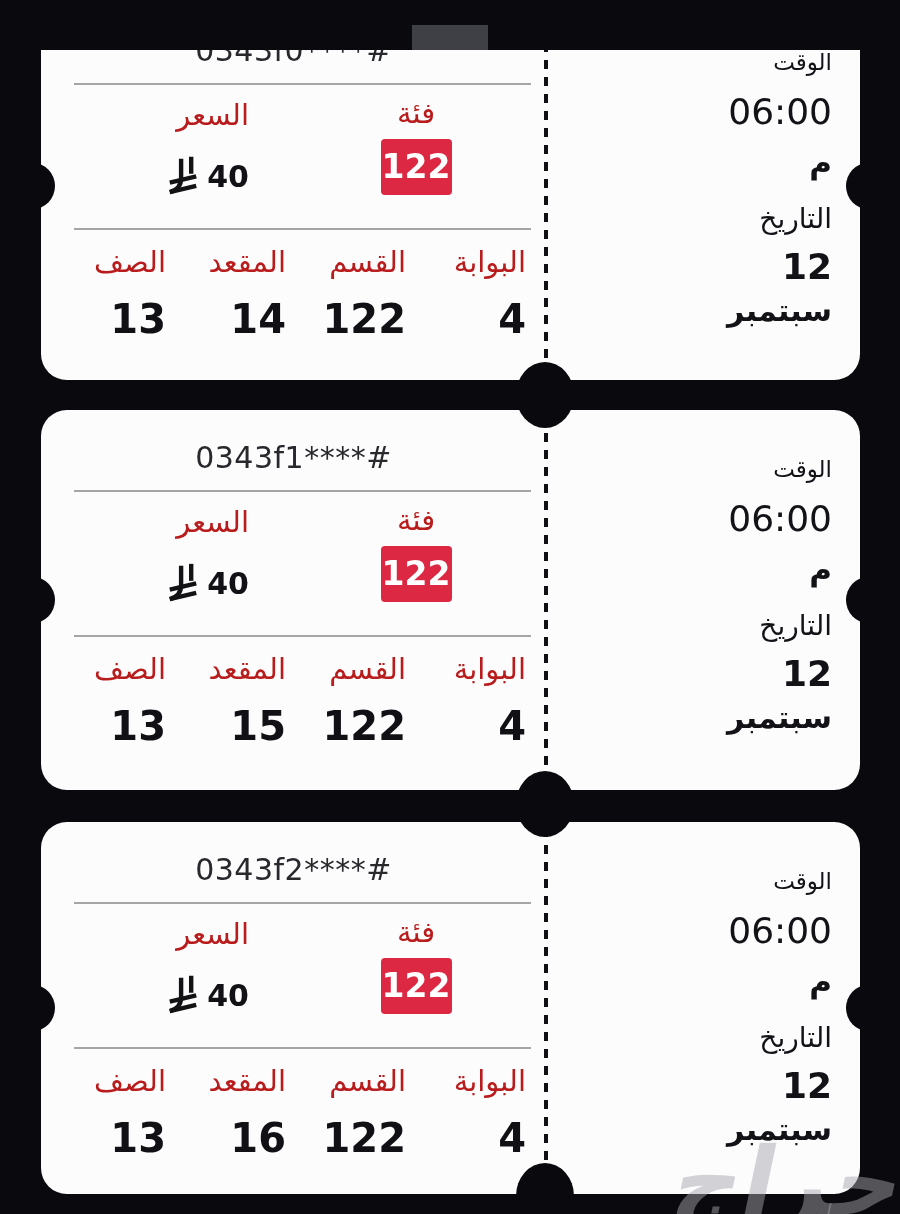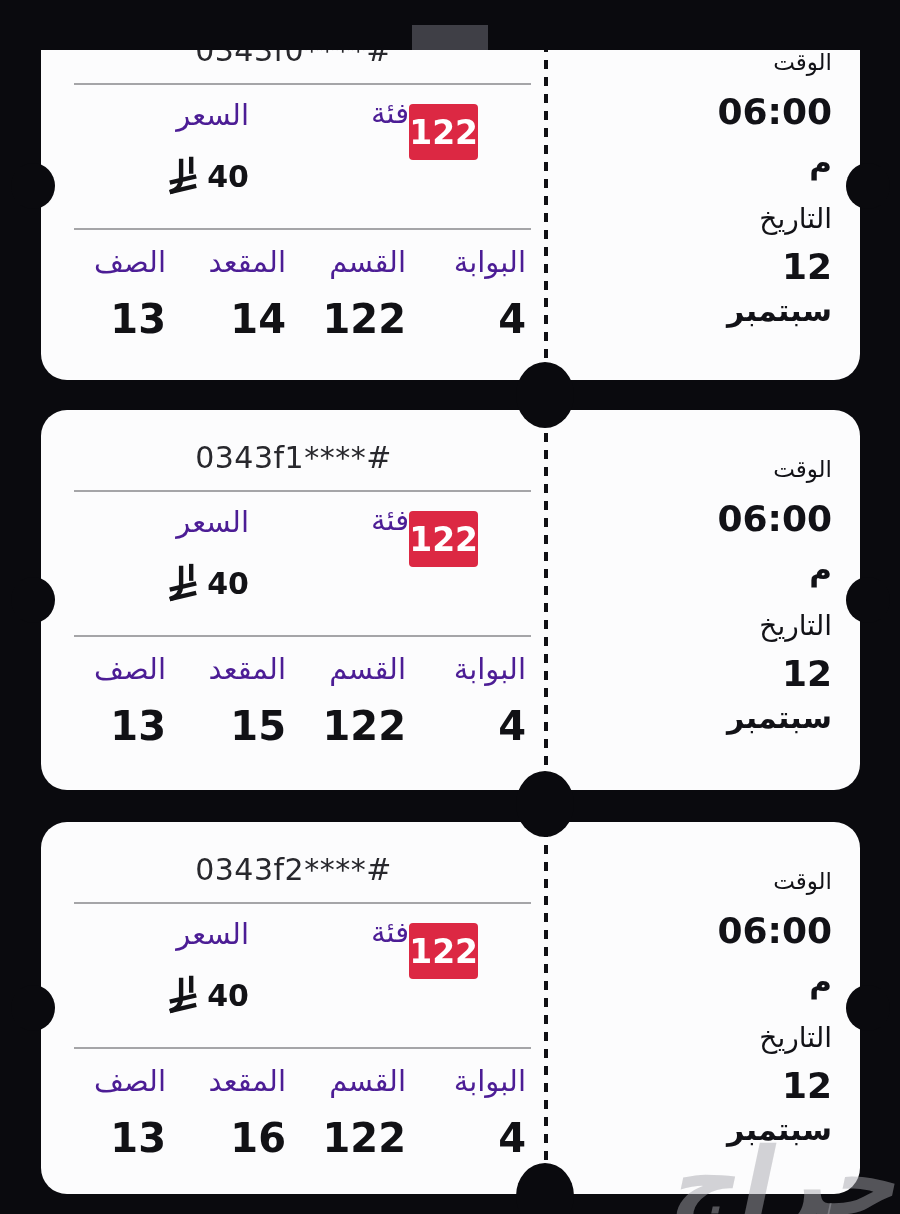--- a/index.html
+++ b/index.html
@@ -11,42 +11,42 @@
   #t2{top:410px;height:380px;}
   #t3{top:822px;height:372px;}
   .t-inner{position:absolute;left:0;top:0;width:100%;height:378px;}
   #t1 .t-inner{top:-47px;}
   
   .main{position:absolute;left:0;top:0;width:505px;height:378px;}
   .num{position:absolute;top:30px;left:0;width:505px;text-align:center;
        font-size:30px;color:#28282D;letter-spacing:.5px;direction:ltr;}
   .sep{position:absolute;left:33px;width:457px;height:2px;background:#A5A5A8;}
   .sep1{top:80px;} .sep2{top:225px;}
-  .f-label{font-size:29px;color:#4c1d95;line-height:1.2;}
+  .f-label{font-size:29px;color:#b91c1c;line-height:1.2;}
   .price-col{position:absolute;top:95px;right:297px;width:180px;display:flex;
              flex-direction:column;align-items:flex-end;}
   .price-val{margin-top:23px;display:flex;align-items:center;gap:7px;
              font-size:30px;font-weight:bold;color:#121216;direction:ltr;}
   .riyal{display:inline-flex;align-items:center;}
   .cat-col{position:absolute;top:93px;right:85px;width:90px;display:flex;
-           flex-direction:row;align-items:flex-start;}
+           flex-direction:column;align-items:center;}
   .badge{margin-top:8px;width:71px;height:56px;border-radius:4px;background:#DC2843;
          color:#FFFFFF;font-size:33px;font-weight:bold;display:flex;
          align-items:center;justify-content:center;}
   .bottom-row{position:absolute;top:242px;left:20px;width:465px;display:flex;
               flex-direction:row-reverse;justify-content:space-between;}
   .brc{width:105px;text-align:right;}
   .brc .val{margin-top:16px;font-size:40px;font-weight:bold;color:#111115;}
   
   .perf{position:absolute;left:503px;top:6px;bottom:6px;width:4px;
         background:repeating-linear-gradient(to bottom,#101014 0 9px,transparent 9px 17px);}
   .stub{position:absolute;left:545px;right:0;top:0;height:378px;}
   .s-line{position:absolute;left:10px;right:28px;text-align:right;color:#121217;direction:rtl;}
   .s-tl{top:46px;font-size:23px;}
-  .s-tv{top:88px;font-size:36px;font-weight:bold;direction:ltr;}
+  .s-tv{top:88px;font-size:36px;font-weight:normal;direction:ltr;}
   .s-ap{top:141px;font-size:31px;font-weight:bold;}
   .s-dl{top:199px;font-size:28px;}
   .s-dv{top:243px;font-size:36px;font-weight:bold;}
   .s-mv{top:290px;font-size:30px;font-weight:bold;}
   
   .n{position:absolute;background:#0A0A0E;border-radius:50%;z-index:3;}
   .n-l1{left:11px;top:163px;width:44px;height:46px;}
   .n-r1{left:846px;top:163px;width:44px;height:46px;}
   .n-c1{left:516px;top:362px;width:58px;height:66px;}
   .n-l2{left:11px;top:577px;width:44px;height:46px;}

